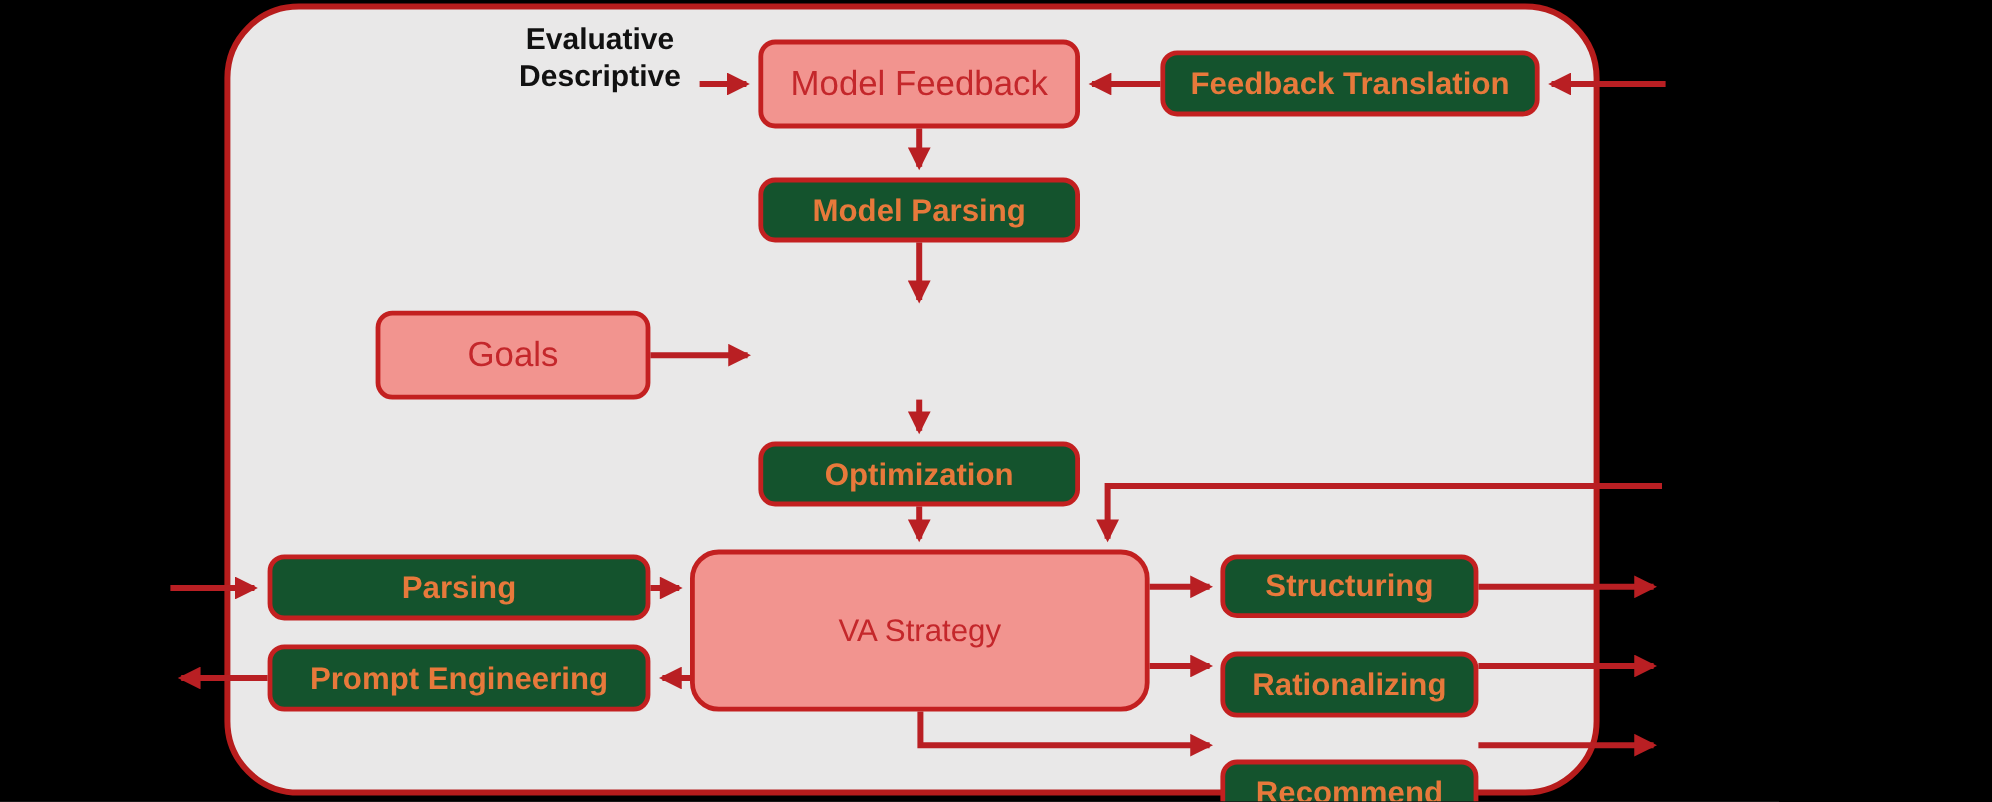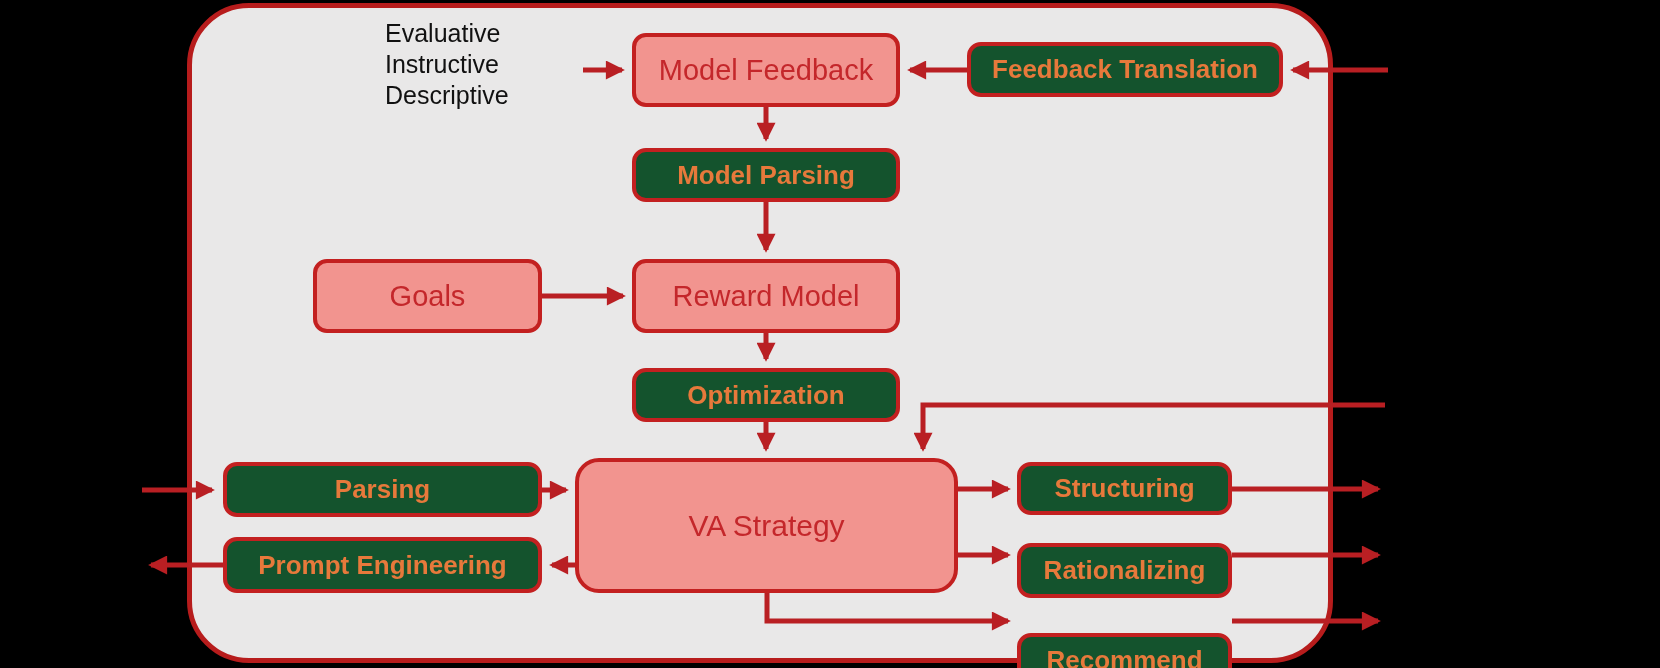--- a/index.html
+++ b/index.html
@@ -13,64 +13,60 @@
   }
   .node{
     position:absolute;display:flex;align-items:center;justify-content:center;
     border:4px solid #C32020;border-radius:14px;box-sizing:border-box;
     text-align:left;white-space:nowrap;
   }
   .pink{background:#F2948F;color:#C4272B;font-size:29px;font-weight:400;}
   .peach{background:#14532d;color:#E7793B;font-size:26px;font-weight:700;}
   .annotation{
     position:absolute;left:385px;top:18px;width:230px;
-    color:#111111;font-size:25px;line-height:31px;font-weight:400;
+    color:#111111;font-size:25px;line-height:31px;text-align:center;font-weight:700;
   }
   
   .n-model-feedback{left:632px;top:33px;width:268px;height:74px;}
   .n-feedback-translation{left:967px;top:42px;width:316px;height:55px;}
   .n-model-update{left:632px;top:148px;width:268px;height:54px;}
   .n-goals{left:313px;top:259px;width:229px;height:74px;}
   .n-reward-model{left:632px;top:259px;width:268px;height:74px;}
   .n-optimization{left:632px;top:368px;width:268px;height:54px;}
   .n-parsing{left:223px;top:462px;width:319px;height:55px;}
-  .n-va-strategy{left:575px;top:458px;width:383px;height:135px;border-radius:24px;font-size:30px;}
+  .n-va-strategy{left:575px;top:458px;width:383px;height:135px;border-radius:24px;font-size:26px;}
   .n-prompt-engineering{left:223px;top:537px;width:319px;height:56px;}
   .n-structuring{left:1017px;top:462px;width:215px;height:53px;}
   .n-rationalizing{left:1017px;top:543px;width:215px;height:55px;}
   .n-recommend{left:1017px;top:593px;width:215px;height:55px;margin-top:40px;}
   .arrows{position:absolute;left:0;top:0;width:1660px;height:668px;pointer-events:none;}
 </style>
 </head>
 <body>
 
 <div class="canvas">
 
   <div class="panel"></div>
 
   <div class="annotation">
     <div>Evaluative</div>
-    <div>Instructive</div>
     <div>Descriptive</div>
   </div>
 
   <div class="node pink n-model-feedback">
     <span>Model Feedback</span>
   </div>
   <div class="node peach n-feedback-translation">
     <span>Feedback Translation</span>
   </div>
   <div class="node peach n-model-update">
     <span>Model Parsing</span>
   </div>
   <div class="node pink n-goals">
     <span>Goals</span>
-  </div>
-  <div class="node pink n-reward-model">
-    <span>Reward Model</span>
   </div>
   <div class="node peach n-parsing">
     <span>Parsing</span>
   </div>
   <div class="node peach n-optimization">
     <span>Optimization</span>
   </div>
   <div class="node pink n-va-strategy">
     <span>VA Strategy</span>
   </div>

